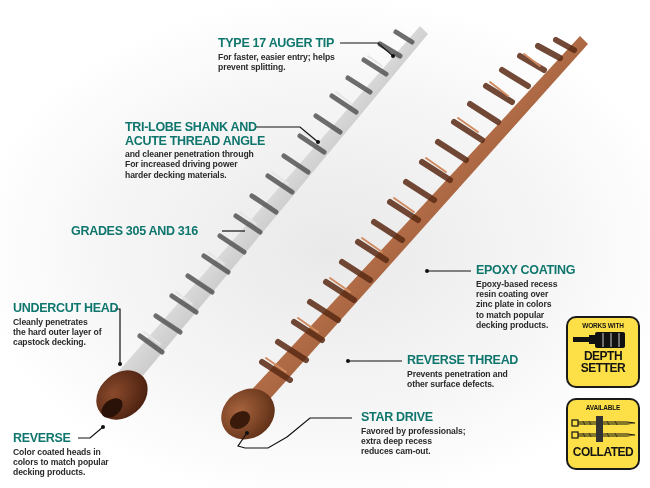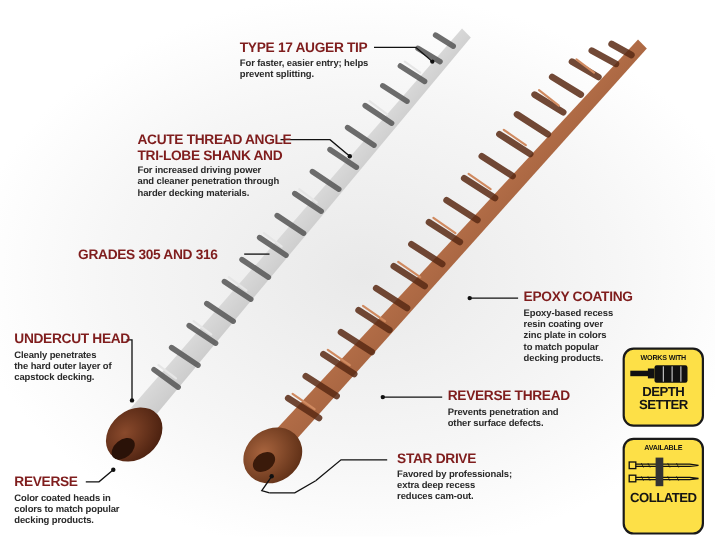--- a/index.html
+++ b/index.html
@@ -2,21 +2,21 @@
 <html><head>
   <meta charset="utf-8">
   <style>
     * { box-sizing: border-box; margin: 0; padding: 0; }
     html, body { width: 650px; height: 488px; overflow: hidden; background: #ffffff; }
     body { position: relative; font-family: "Liberation Sans", sans-serif; color: #141414; }
     .bg { position: absolute; inset: 0;
       background: radial-gradient(ellipse 420px 300px at 330px 250px, #e9e9e9 0%, #f6f6f6 55%, #ffffff 85%); }
     svg.art { position: absolute; left: 0; top: 0; width: 650px; height: 488px; }
     .callout { position: absolute; }
-    .callout .title { font-weight: bold; font-size: 12.5px; line-height: 13.5px; letter-spacing: -0.3px; color: #7f1d1d; }
+    .callout .title { font-weight: bold; font-size: 12.5px; line-height: 13.5px; letter-spacing: -0.3px; color: #0f766e; }
     .callout .desc { font-weight: bold; font-size: 8.6px; line-height: 10.4px; color: #2a2a2a; margin-top: 1px; letter-spacing: -0.1px; }
     .badge { position: absolute; width: 74px; border: 2.5px solid #1a1a1a; border-radius: 10px; background: #fde047; }
     .badge .top { font-weight: bold; font-size: 6.5px; text-align: center; margin-top: 4px; letter-spacing: -0.2px; }
     .badge .big { font-weight: bold; font-size: 12px; line-height: 12px; text-align: center; letter-spacing: -0.5px; }
   </style>
 </head>
 <body>
 
 <div class="bg"></div>
 
@@ -141,26 +141,26 @@
 <div class="callout" style="left:218px;top:37px;">
   <div class="title">TYPE 17 AUGER TIP</div>
   <div class="desc">
     <div>For faster, easier entry; helps</div>
     <div>prevent splitting.</div>
   </div>
 </div>
 
 <div class="callout" style="left:125px;top:121px;">
   <div class="title">
+    <div>TRI-LOBE SHANK AND</div>
     <div>ACUTE THREAD ANGLE</div>
-    <div>TRI-LOBE SHANK AND</div>
-  </div>
-  <div class="desc">
+  </div>
+  <div class="desc">
+    <div>and cleaner penetration through</div>
     <div>For increased driving power</div>
-    <div>and cleaner penetration through</div>
     <div>harder decking materials.</div>
   </div>
 </div>
 
 <div class="callout" style="left:71px;top:225px;">
   <div class="title">
     <div>GRADES 305 AND 316</div>
   </div>
 </div>
 
@@ -219,21 +219,21 @@
     <g stroke="#fff" stroke-width="0.8">
         <line x1="34" y1="2" x2="34" y2="16"></line>
         <line x1="42" y1="2" x2="42" y2="16"></line>
         <line x1="50" y1="2" x2="50" y2="16"></line>
       </g>
   </svg>
   <div class="big">DEPTH</div>
   <div class="big">SETTER</div>
 </div>
 
-<div class="badge" style="left:566px;top:398px;height:88px;">
+<div class="badge" style="left:566px;top:398px;height:72px;">
   <div class="top">AVAILABLE</div>
   <svg width="69" height="30" viewBox="0 0 69 30" style="display:block;margin:3px auto 2px;">
     <g fill="none" stroke="#111" stroke-width="1.2">
       <rect x="3" y="6" width="6" height="6"></rect>
       <path d="M9 8 L58 8 L66 9 L58 10 L9 10"></path>
       <rect x="3" y="18" width="6" height="6"></rect>
       <path d="M9 20 L58 20 L66 21 L58 22 L9 22"></path>
     </g>
     <g stroke="#111" stroke-width="0.7">
       <line x1="14" y1="7" x2="16" y2="11"></line>

